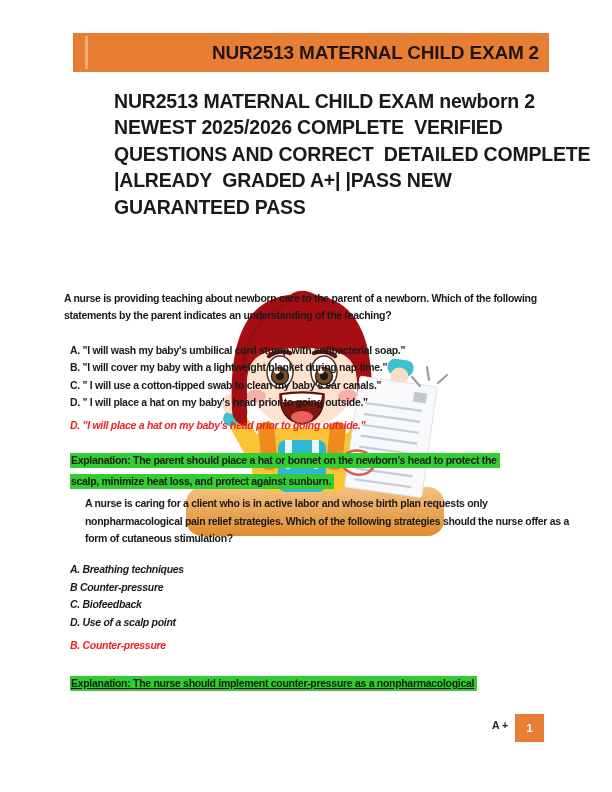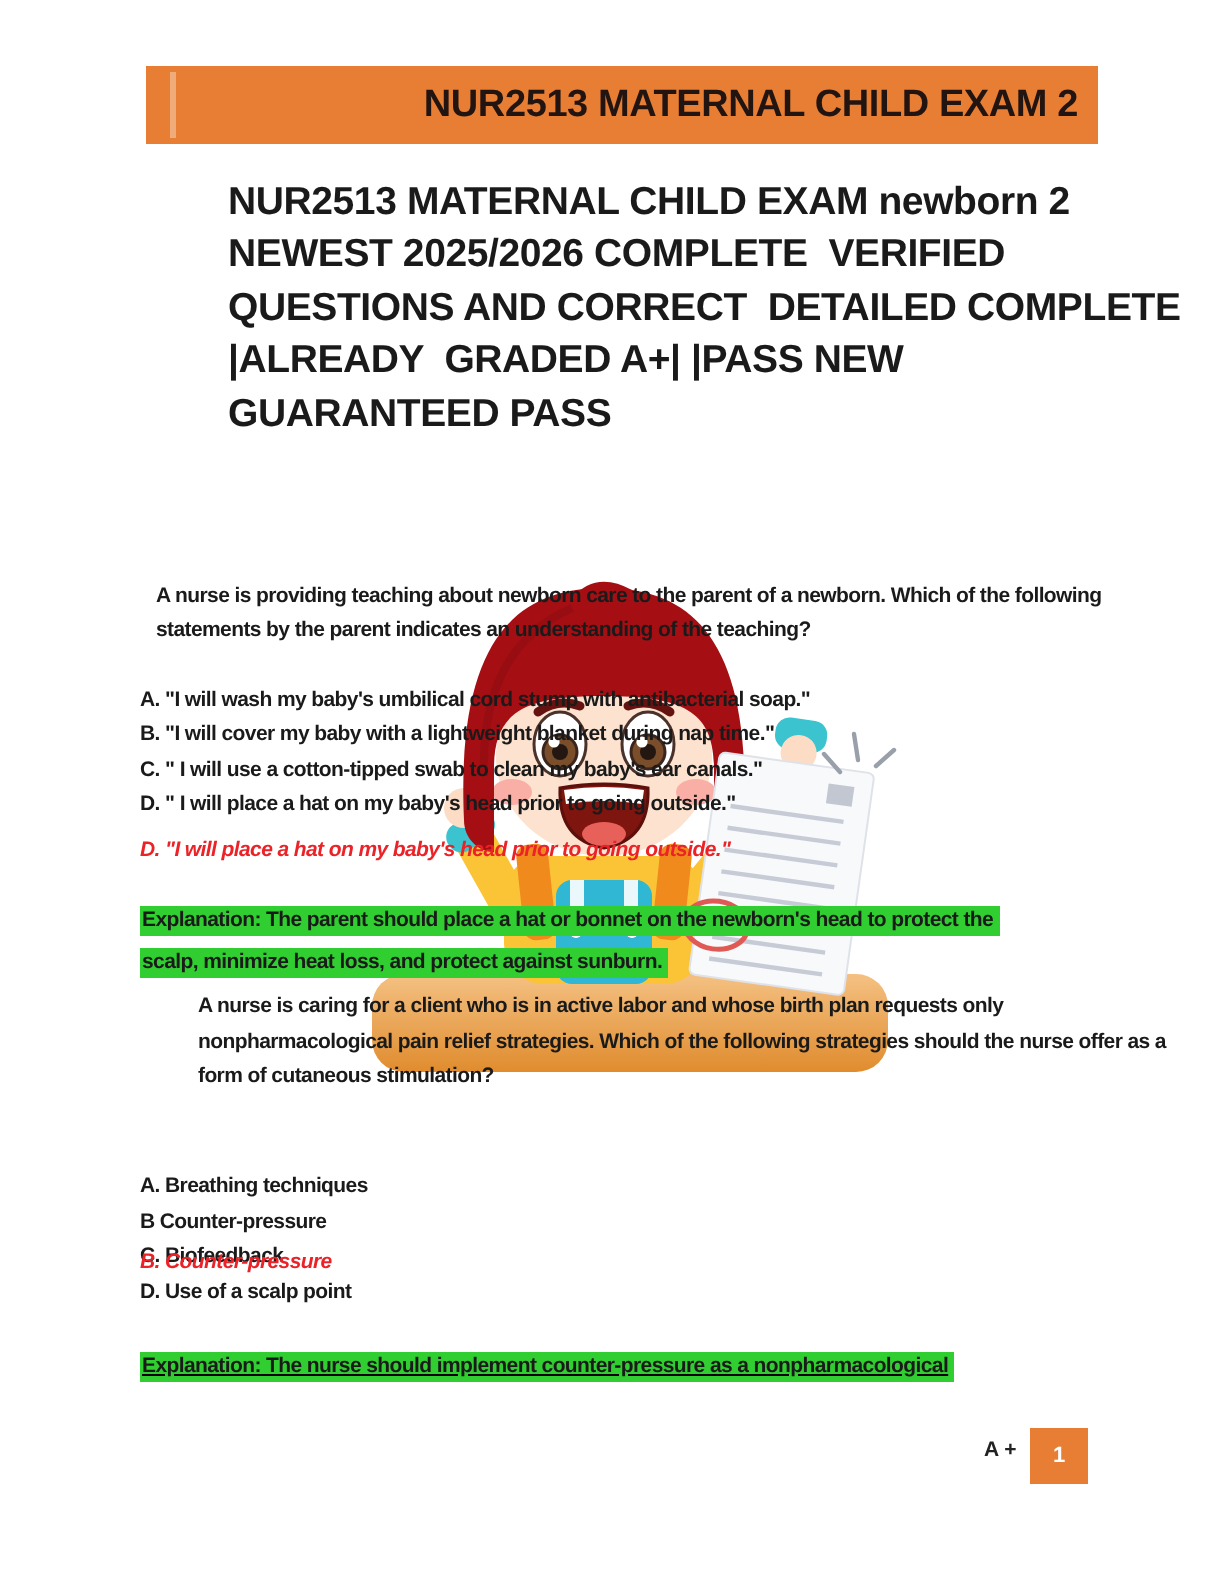--- a/index.html
+++ b/index.html
@@ -24,34 +24,34 @@
     position:absolute;left:70px;top:88px;width:500px;
     color:var(--text-dark,#1A1A1A);
     font-size:19.5px;font-weight:700;line-height:26.4px;letter-spacing:-0.2px;margin-left:44px;
   }
   .title-line{white-space:pre;}
   
   .body-text{
     color:var(--text-dark,#1A1A1A);
     font-size:10.5px;font-weight:700;letter-spacing:-0.3px;
   }
-  .q-text{position:absolute;left:78px;width:500px;line-height:17px;}
+  .q-text{position:absolute;left:64px;width:500px;line-height:17px;}
   #q1-text{top:290px;}
   #q2-text{top:495px;line-height:17.5px;margin-left:21px;}
   .options{position:absolute;left:70px;width:520px;}
   #q1-options{top:342px;line-height:17.4px;}
-  #q2-options{top:585px;line-height:17.6px;}
+  #q2-options{top:561px;line-height:17.6px;font-style:italic;}
   .option-line{white-space:pre;}
   .answer{
     position:absolute;left:70px;white-space:pre;
     font-size:10.5px;font-weight:700;font-style:italic;letter-spacing:-0.3px;
     color:var(--answer-red,#EB2227);
   }
   #q1-answer{top:419px;}
-  #q2-answer{top:625px;}
+  #q2-answer{top:639px;}
   .explanation{position:absolute;left:70px;width:520px;line-height:19px;}
   #q1-expl{top:449px;}
   #q2-expl{top:672px;text-decoration:underline;}
   .hl{
     background:var(--highlight-green,#30CE30);
     padding:1px 3px 2px 1px;
   }
   
   .footer-grade{
     position:absolute;left:492px;top:719px;

